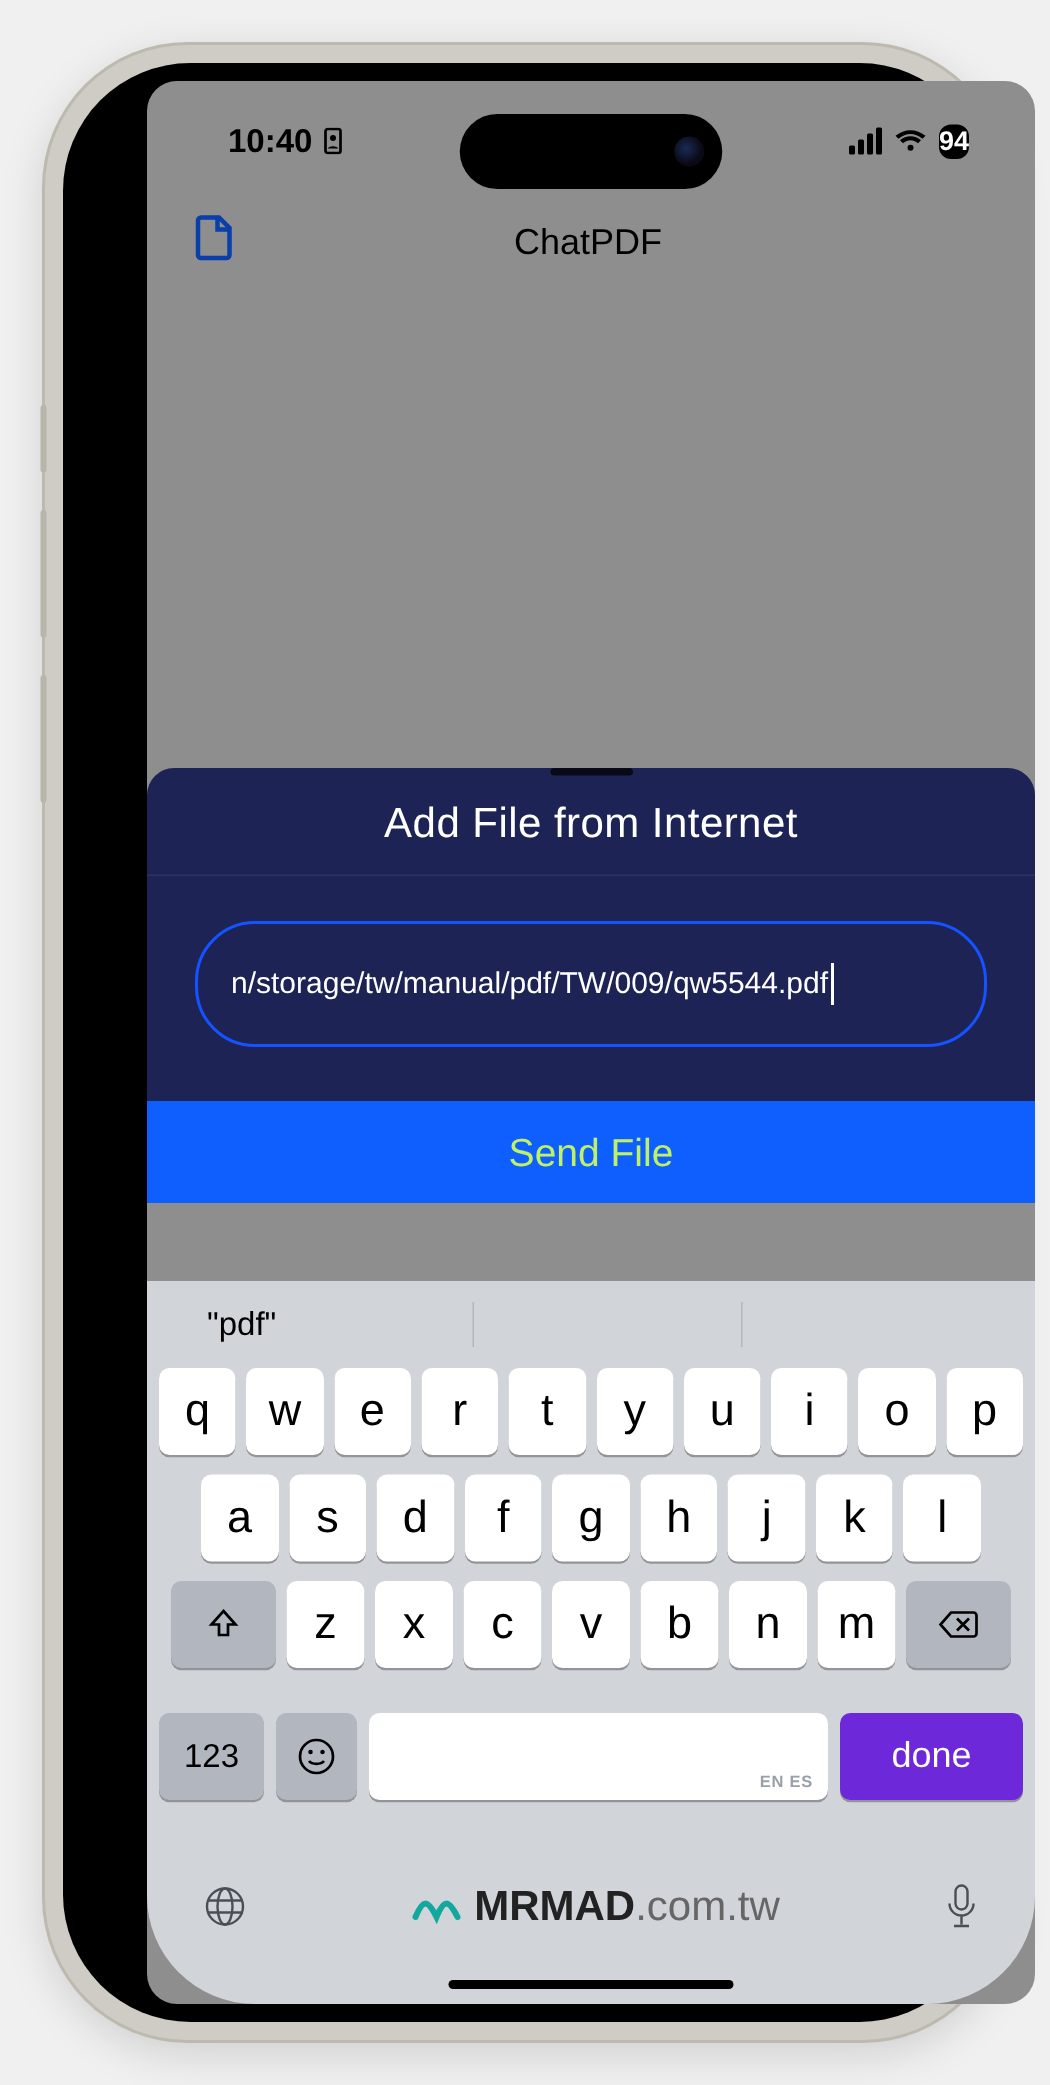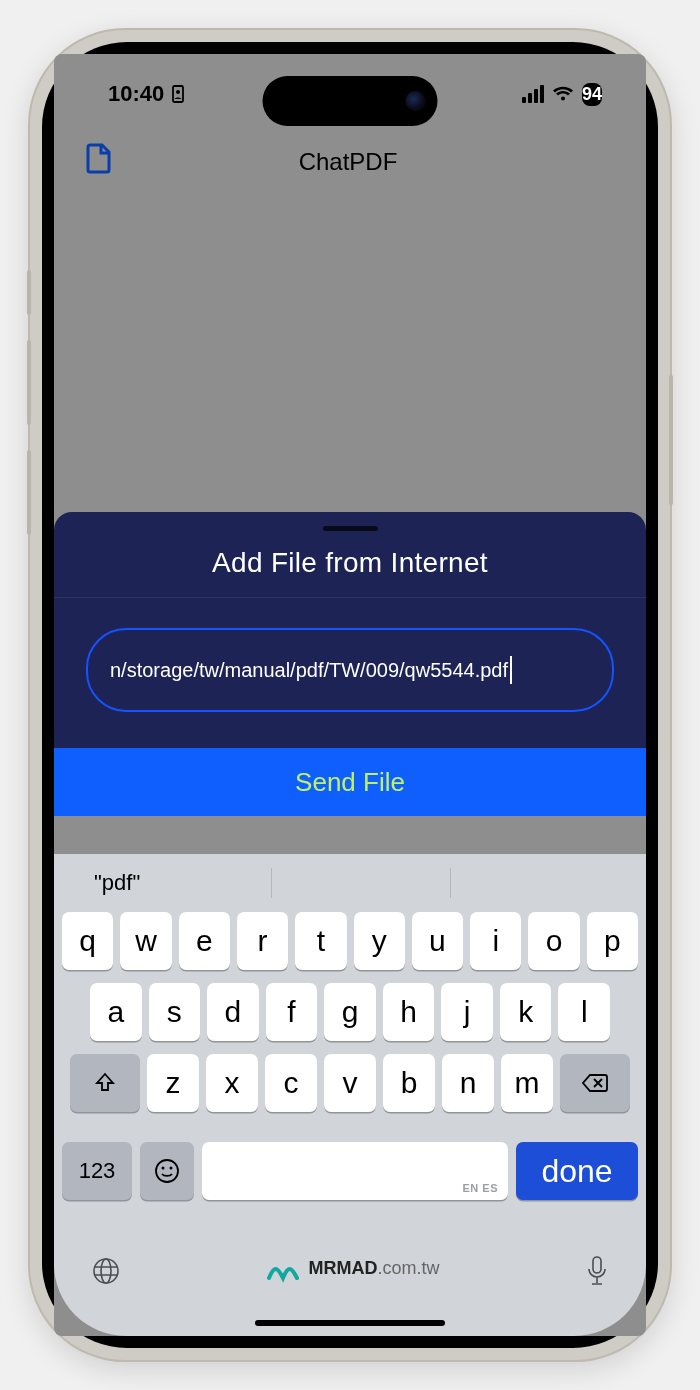--- a/index.html
+++ b/index.html
@@ -6,21 +6,21 @@
   body { background:#f0f0f0; width:700px; height:1390px; display:flex; align-items:center; justify-content:center; }
   .phone {
     width:640px; height:1330px; background:#cfccc5; border-radius:95px; padding:12px;
     box-shadow:0 0 0 2px #bdb9ae, 0 8px 30px rgba(0,0,0,.15);
     position:relative;
   }
   .bezel {
     width:100%; height:100%; background:#000; border-radius:85px; padding:12px; position:relative;
   }
   .screen {
-    width:100%; height:100%; background:#8e8e8e; border-radius:8px; overflow:hidden; position:relative;
+    width:100%; height:100%; background:#8e8e8e; border-radius:20px; overflow:hidden; position:relative;margin-left:44px;
   }
   
   .side-btn { position:absolute; background:#b8b5ab; border-radius:3px; }
   .side-left-1 { left:-3px; top:240px; width:4px; height:45px; }
   .side-left-2 { left:-3px; top:310px; width:4px; height:85px; }
   .side-left-3 { left:-3px; top:420px; width:4px; height:85px; }
   .side-right-1 { right:-3px; top:345px; width:4px; height:130px; }
   
   .island {
     position:absolute; top:22px; left:50%; transform:translateX(-50%);
@@ -44,21 +44,20 @@
   .nav {
     position:absolute; top:80px; left:0; right:4px; height:55px; display:flex; align-items:center; justify-content:center;
     z-index:4;
     text-align:right;
   }
   .nav-title { font-size:24px; font-weight:400; color:#000; }
   .doc-icon { position:absolute; left:30px; top:8px; }
   
   .sheet {
     position:absolute; left:0; right:0; top:458px; background:#1d2455; border-radius:18px 18px 0 0;
-    padding-top:14px;
   }
   .grabber { width:55px; height:5px; background:#000; opacity:.7; border-radius:3px; margin:0 auto 16px; }
   .sheet-title { color:#fff; text-align:center; font-size:28px; font-weight:500; letter-spacing:.3px; margin-bottom:18px; }
   .sheet-divider { height:1px; background:rgba(255,255,255,.07); margin:6px 0 30px; }
   .url-wrap { padding:0 32px 32px; }
   .url-field {
     border:2.5px solid #1453ff; border-radius:40px; height:84px; display:flex; align-items:center;
     padding:0 22px; color:#fff; font-size:20px; white-space:nowrap; overflow:hidden; position:relative;
   }
   .caret { width:2px; height:28px; background:#fff; margin-left:2px; animation:blink 1s infinite; }
@@ -85,25 +84,25 @@
   .key.special { background:#b1b6bf; }
   .key.shift { flex:0 0 70px; }
   .key.bksp { flex:0 0 70px; }
   .krow.row3 { padding:0 8px; }
   .row3 .key:not(.special) { max-width:52px; }
   .krow.bottom { padding:17px 8px; gap:8px;justify-content:space-between; }
   .key.k123 { flex:0 0 70px; font-size:22px; }
   .key.emoji { flex:0 0 54px; font-size:26px; }
   .key.space { flex:1; background:#fff; position:relative;font-weight:bold; }
   .space-label { position:absolute; right:10px; bottom:6px; font-size:11px; color:#9aa0a8; letter-spacing:.5px; }
-  .key.done { flex:0 0 122px; background:#1d4ed8; color:#fff; font-size:32px; }
+  .key.done { flex:0 0 122px; background:#6d28d9; color:#fff; font-size:24px; }
   .kbd-bottom {
     display:flex; align-items:center; justify-content:space-between; padding:10px 36px 0; height:72px;
   }
-  .brand { display:flex; gap:8px; font-size:18px; font-weight:700; color:#222; }
+  .brand { display:flex; align-items:center; gap:8px; font-size:28px; font-weight:700; color:#222; }
   .brand .light { font-weight:400; color:#666; }
   .home-ind { position:absolute; bottom:10px; left:50%; transform:translateX(-50%); width:190px; height:6px; background:#000; border-radius:4px; }
   svg { display:block; }
 </style>
 </head>
 <body>
 
 <div class="phone">
   <div class="side-btn side-left-1"></div>
   <div class="side-btn side-left-2"></div>

